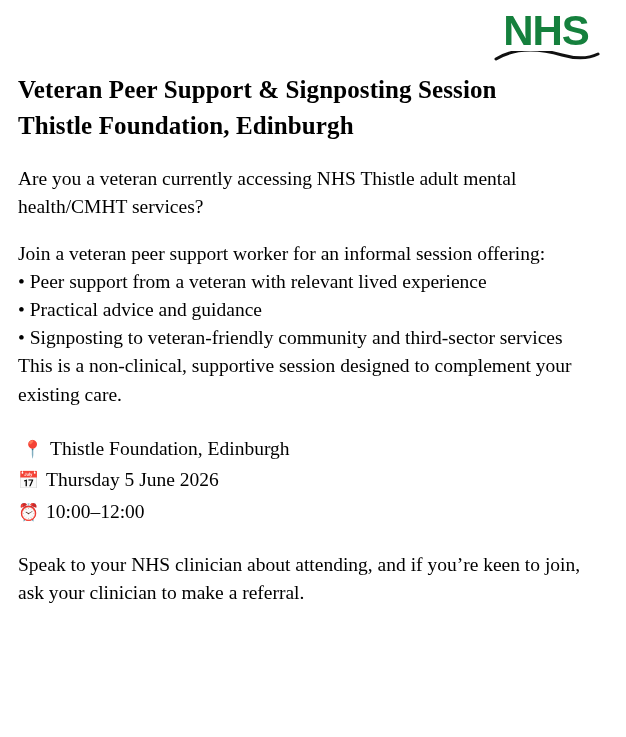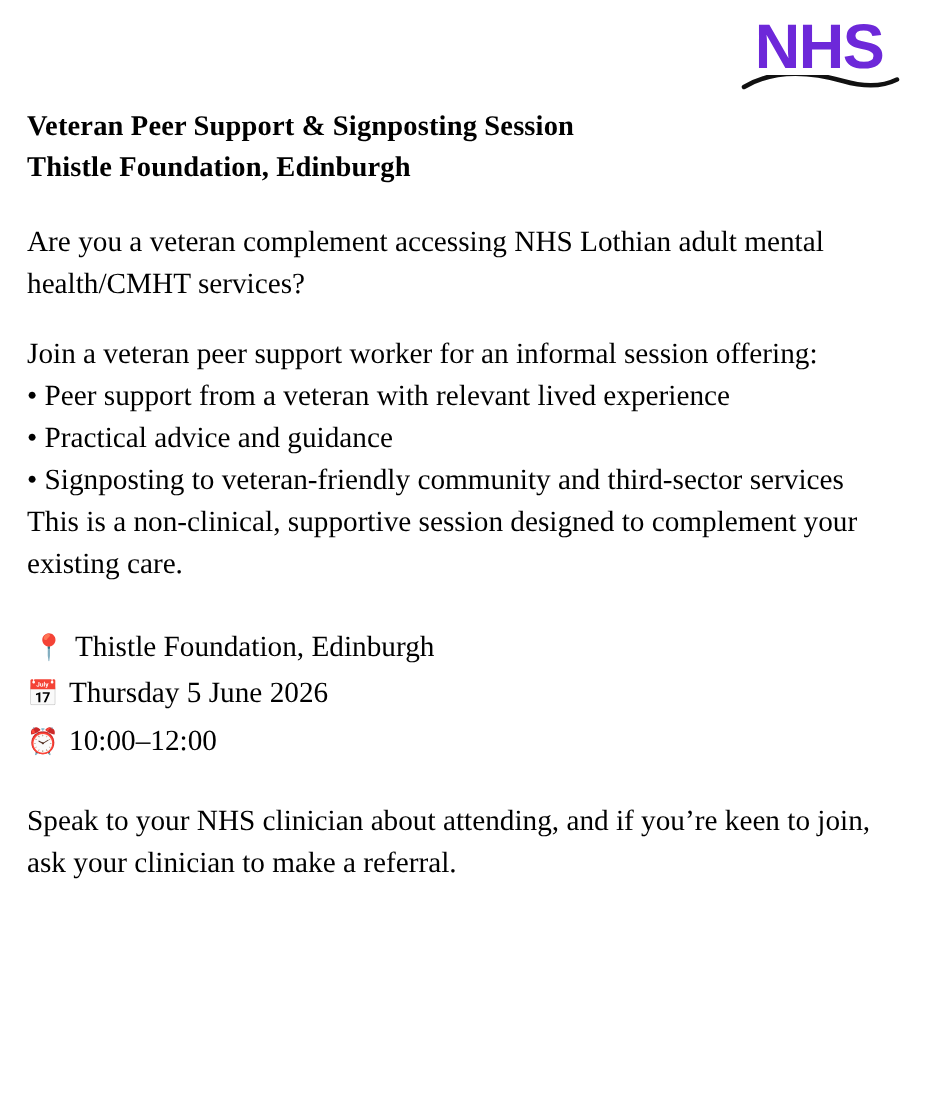--- a/index.html
+++ b/index.html
@@ -30,42 +30,42 @@
     right: 20px;
     width: 120px;
     text-align: center;
     line-height: 1;
   }
   .nhs-logo .nhs-word {
     font-family: "Liberation Sans", sans-serif;
     font-weight: bold;
     font-size: 42px;
     letter-spacing: -1px;
-    color: #6d28d9;
+    color: #15803d;
     display: block;
   }
   .nhs-logo .nhs-swoosh {
     display: block;
     height: 10px;
     margin-top: -4px;
   }
   .nhs-logo .nhs-sub {
     font-family: "Liberation Sans", sans-serif;
     font-size: 17px;
     color: #111111;
     display: block;
     margin-top: 1px;
   }
 
   
   .title-block {
     padding-top: 72px;
     font-family: "Liberation Serif", serif;
     font-weight: bold;
-    font-size: 19px;
+    font-size: 25px;
     line-height: 1.42;
     letter-spacing: 0.1px;
   }
   .title-line { display: block; }
 
   
   .body-text {
     font-size: 19.5px;
     line-height: 1.44;
     margin-top: 22px;
@@ -113,21 +113,21 @@
       </svg>
     </span>
   </div>
 
   <div class="title-block">
     <span class="title-line">Veteran Peer Support &amp; Signposting Session</span>
     <span class="title-line">Thistle Foundation, Edinburgh</span>
   </div>
 
   <div class="body-text">
-    <p class="para">Are you a veteran complement accessing NHS Lothian adult mental health/CMHT services?</p>
+    <p class="para">Are you a veteran currently accessing NHS Thistle adult mental health/CMHT services?</p>
 
     <p class="para">Join a veteran peer support worker for an informal session offering:</p>
 
     <div class="bullet-list">
       <span class="bullet-line">• Peer support from a veteran with relevant lived experience</span>
       <span class="bullet-line">• Practical advice and guidance</span>
       <span class="bullet-line">• Signposting to veteran-friendly community and third-sector services</span>
     </div>
 
     <p class="para">This is a non-clinical, supportive session designed to complement your existing care.</p>

